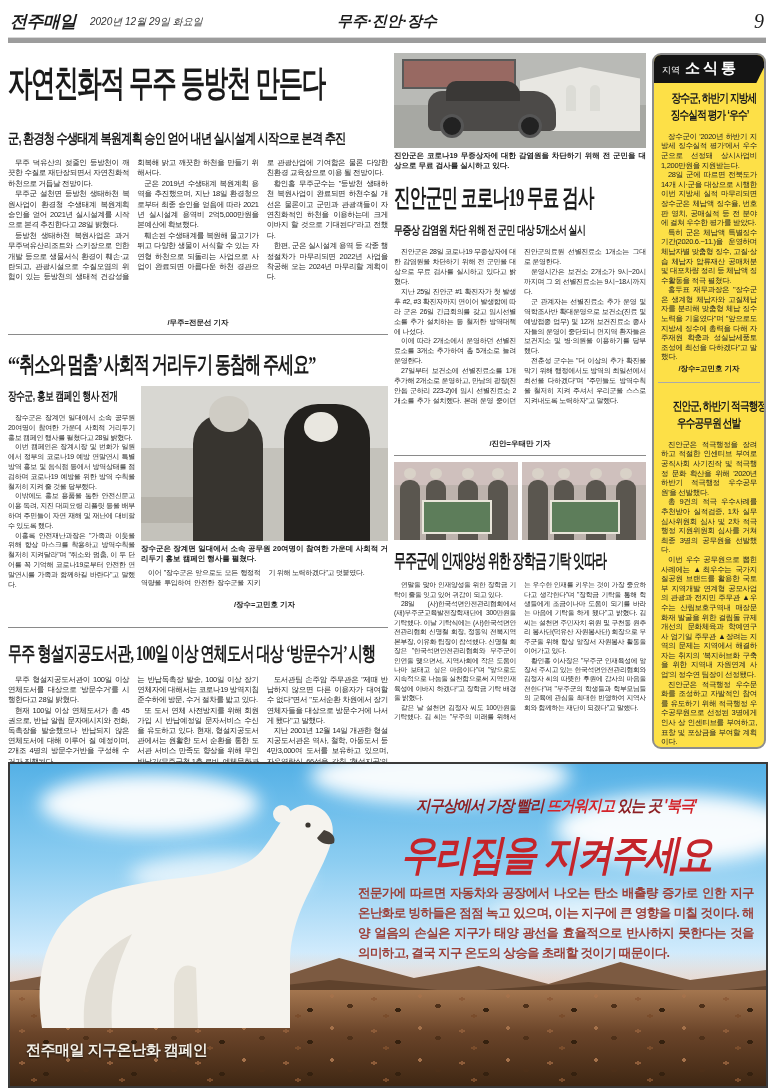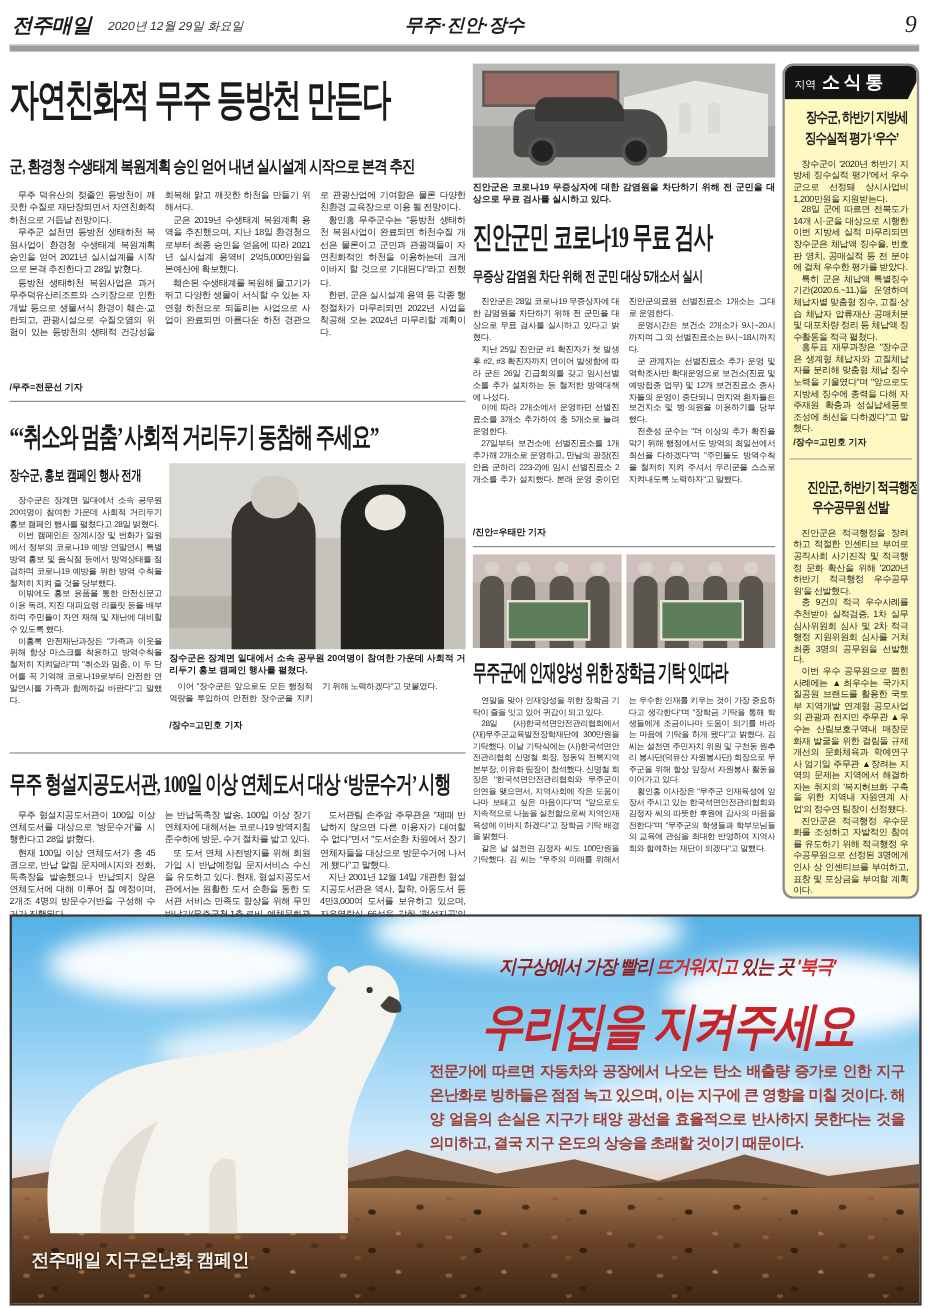--- a/index.html
+++ b/index.html
@@ -14,21 +14,21 @@
   .hdr-rule{height:5px;background:#9c9c9c;border-top:1px solid #d8d8d8;margin:4px 8px 0 8px;}
   
   .content{display:flex;gap:6px;padding:10px 8px 0 8px;height:702px;}
   .colL{width:380px;flex:none;}
   .colM{width:252px;flex:none;}
   .sidebar{width:114px;flex:none;}
   .fit{display:inline-block;white-space:nowrap;transform-origin:0 50%;}
   .rule{border:none;border-top:1px solid #8a8a8a;margin:6px 0;}
   .bodytext{text-align:justify;letter-spacing:-.3px;color:#222;}
   .bodytext p{margin:0;text-indent:7px;}
-  .byline{text-align:left;font-size:7.5px;font-weight:bold;margin-top:2px;}
+  .byline{text-align:center;font-size:7.5px;font-weight:bold;margin-top:2px;}
   .photo{background:#c9c9c5;position:relative;overflow:hidden;}
   .caption{font-size:7.5px;font-weight:bold;color:#222;line-height:1.35;margin-top:3px;text-align:justify;}
   
   .main-hl{font-size:36px;font-weight:800;letter-spacing:-2px;transform:scaleX(.68);margin:6px 0 0 0;}
   .main-sub{font-size:14px;font-weight:bold;letter-spacing:-1px;transform:scaleX(.80);margin:22px 0 10px 0;}
   .main-body{column-count:3;column-gap:8px;height:158px;font-size:7.5px;line-height:10.4px;overflow:hidden;}
   
   .camp-hl{font-size:23px;font-weight:bold;letter-spacing:-1.5px;transform:scaleX(.70);margin:8px 0 6px 0;}
   .camp-wrap{display:flex;gap:6px;}
   .camp-left{width:127px;flex:none;}
@@ -40,21 +40,21 @@
   .lib-hl{font-size:20px;font-weight:bold;letter-spacing:-1px;transform:scaleX(.70);margin:6px 0 8px 0;}
   .lib-body{column-count:3;column-gap:8px;height:124px;font-size:7.5px;line-height:10.2px;overflow:hidden;}
   
   .jin-hl{font-size:25px;font-weight:bold;letter-spacing:-1px;transform:scaleX(.66);margin:10px 0 4px 0;}
   .jin-sub{font-size:12px;font-weight:bold;letter-spacing:-.5px;transform:scaleX(.74);margin:4px 0 8px 0;}
   .jin-body{column-count:2;column-gap:8px;height:190px;font-size:7px;line-height:9.9px;overflow:hidden;}
   .sch-photos{display:flex;gap:4px;margin-top:6px;}
   .sch-hl{font-size:19px;font-weight:bold;letter-spacing:-1px;transform:scaleX(.62);margin:8px 0 6px 0;}
   .sch-body{column-count:2;column-gap:8px;height:188px;font-size:6.8px;line-height:9.4px;overflow:hidden;}
   
-  .sb-box{border:2px solid #8d8d8d;border-radius:9px;height:692px;overflow:hidden;background:#fef9c3;}
+  .sb-box{border:2px solid #8d8d8d;border-radius:9px;height:692px;overflow:hidden;background:#fde047;}
   .sb-badge{background:#141414;color:#fff;padding:4px 6px 5px 8px;clip-path:polygon(0 0,100% 0,100% 45%,93% 100%,0 100%);display:flex;align-items:baseline;gap:5px;}
   .sb-badge .sm{font-size:9px;}
   .sb-badge .lg{font-size:15px;font-weight:bold;letter-spacing:3px;}
   .sb-art{padding:7px 7px 0 7px;}
   .sb-hl{text-align:center;font-weight:bold;font-size:12px;letter-spacing:-1px;line-height:1.45;margin:0 0 7px 0;}
   .sb-hl span{display:inline-block;white-space:nowrap;transform:scaleX(.80);transform-origin:50% 50%;}
   .sb-body{font-size:7.5px;line-height:9.6px;}
   .sb-rule{border:none;border-top:1px solid #aaa;margin:8px 4px;}
   
   .ph-test{height:95px;background:linear-gradient(180deg,#b9bab6 0 55%,#a7a8a3 55% 100%);}

